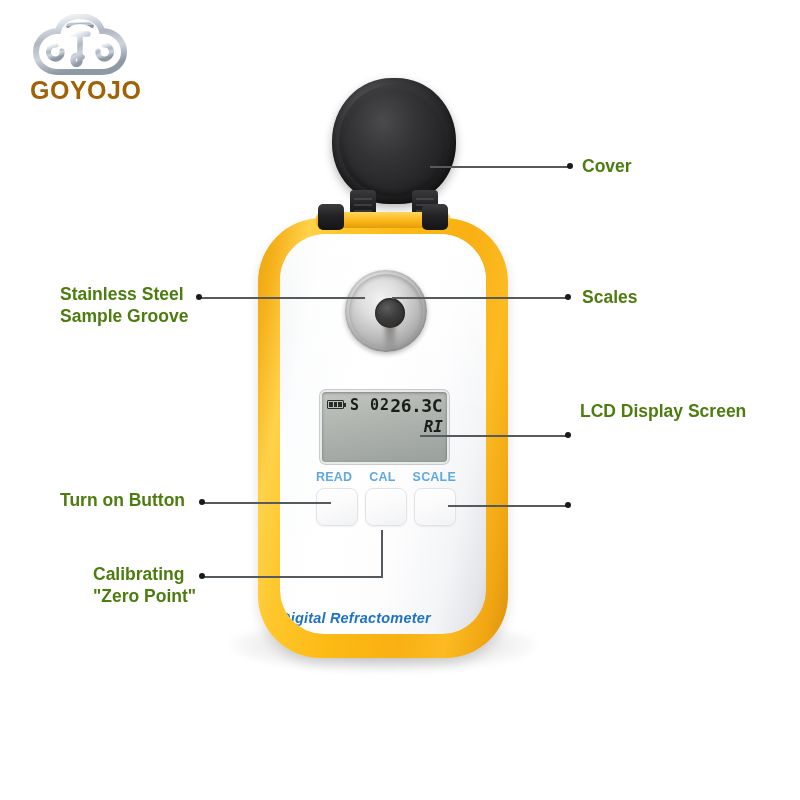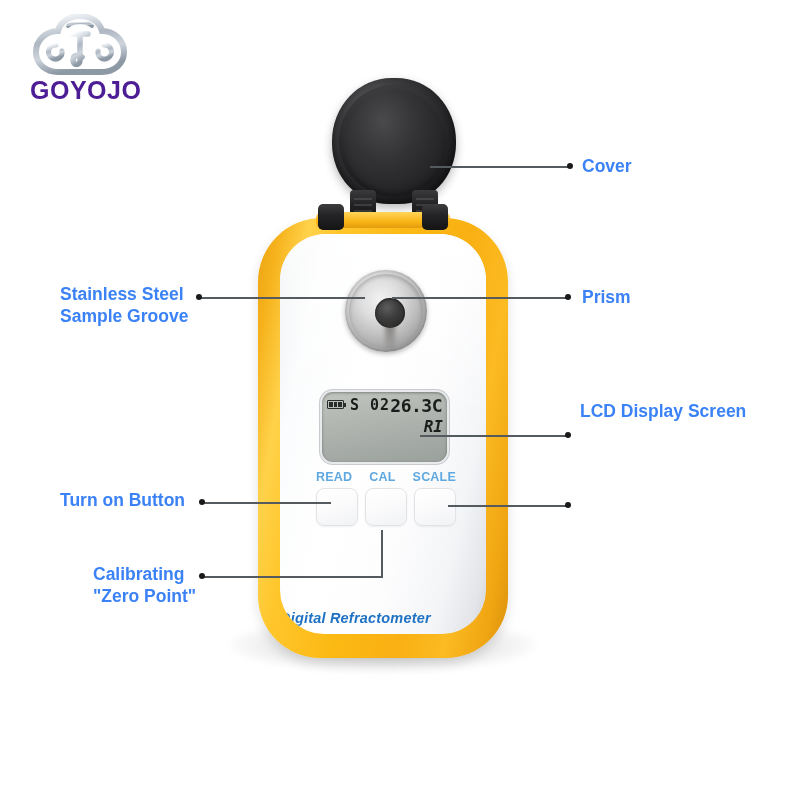--- a/index.html
+++ b/index.html
@@ -38,21 +38,21 @@
     width: 96px;
     height: 62px;
   }
   .logo-text {
     position: absolute;
     left: 12px;
     top: 64px;
     font-size: 25px;
     font-weight: bold;
     letter-spacing: 0.5px;
-    color: #4c1d95;
+    color: #a16207;
     font-family: "Liberation Sans", sans-serif;
   }
 
   
   .device {
     position: absolute;
     left: 258px;
     top: 218px;
     width: 250px;
     height: 452px;
@@ -214,21 +214,21 @@
     filter: blur(2px);
   }
 
   
   .lcd {
     position: absolute;
     left: 42px;
     top: 158px;
     width: 125px;
     height: 70px;
-    border-radius: 11px;
+    border-radius: 4px;
     background: linear-gradient(170deg, #c2c6c1 0%, #b4b9b4 30%, #a7aca8 65%, #9aa09c 100%);
     box-shadow: inset 0 1px 3px rgba(0,0,0,0.35), 0 0 0 2px #e9eaec, 0 0 0 3px #c9cbd0;
     overflow: hidden;
     font-family: "DejaVu Sans Mono", monospace;
     color: #1b1d1c;
   }
   .lcd-row-top {
     position: absolute;
     left: 0; top: 3px;
     width: 100%;
@@ -340,21 +340,21 @@
     font-style: italic;
     color: #1f72c4;
     letter-spacing: 0.2px;
   }
 
   
   .callout {
     position: absolute;
     font-size: 17.5px;
     font-weight: bold;
-    color: #3b82f6;
+    color: #4d7c0f;
     line-height: 22px;
     white-space: pre-line;
     font-family: "Liberation Sans", sans-serif;
   }
   .leader {
     position: absolute;
     height: 1.6px;
     background: #555a5e;
   }
   .leader-dot {
@@ -449,21 +449,21 @@
       <div class="brand">Digital Refractometer</div>
     </div>
   </div>
 
   <div class="leader" style="left:430px; top:166px; width:140px;"></div>
   <div class="leader-dot" style="left:567px; top:163px;"></div>
   <div class="callout" style="left:582px; top:155px;">Cover</div>
 
   <div class="leader" style="left:392px; top:297px; width:176px;"></div>
   <div class="leader-dot" style="left:565px; top:294px;"></div>
-  <div class="callout" style="left:582px; top:286px;">Prism</div>
+  <div class="callout" style="left:582px; top:286px;">Scales</div>
 
   <div class="leader" style="left:420px; top:435px; width:148px;"></div>
   <div class="leader-dot" style="left:565px; top:432px;"></div>
   <div class="callout" style="left:580px; top:400px;">LCD Display Screen</div>
 
   <div class="leader" style="left:448px; top:505px; width:120px;"></div>
   <div class="leader-dot" style="left:565px; top:502px;"></div>
 
   <div class="leader" style="left:199px; top:297px; width:166px;"></div>
   <div class="leader-dot" style="left:196px; top:294px;"></div>

